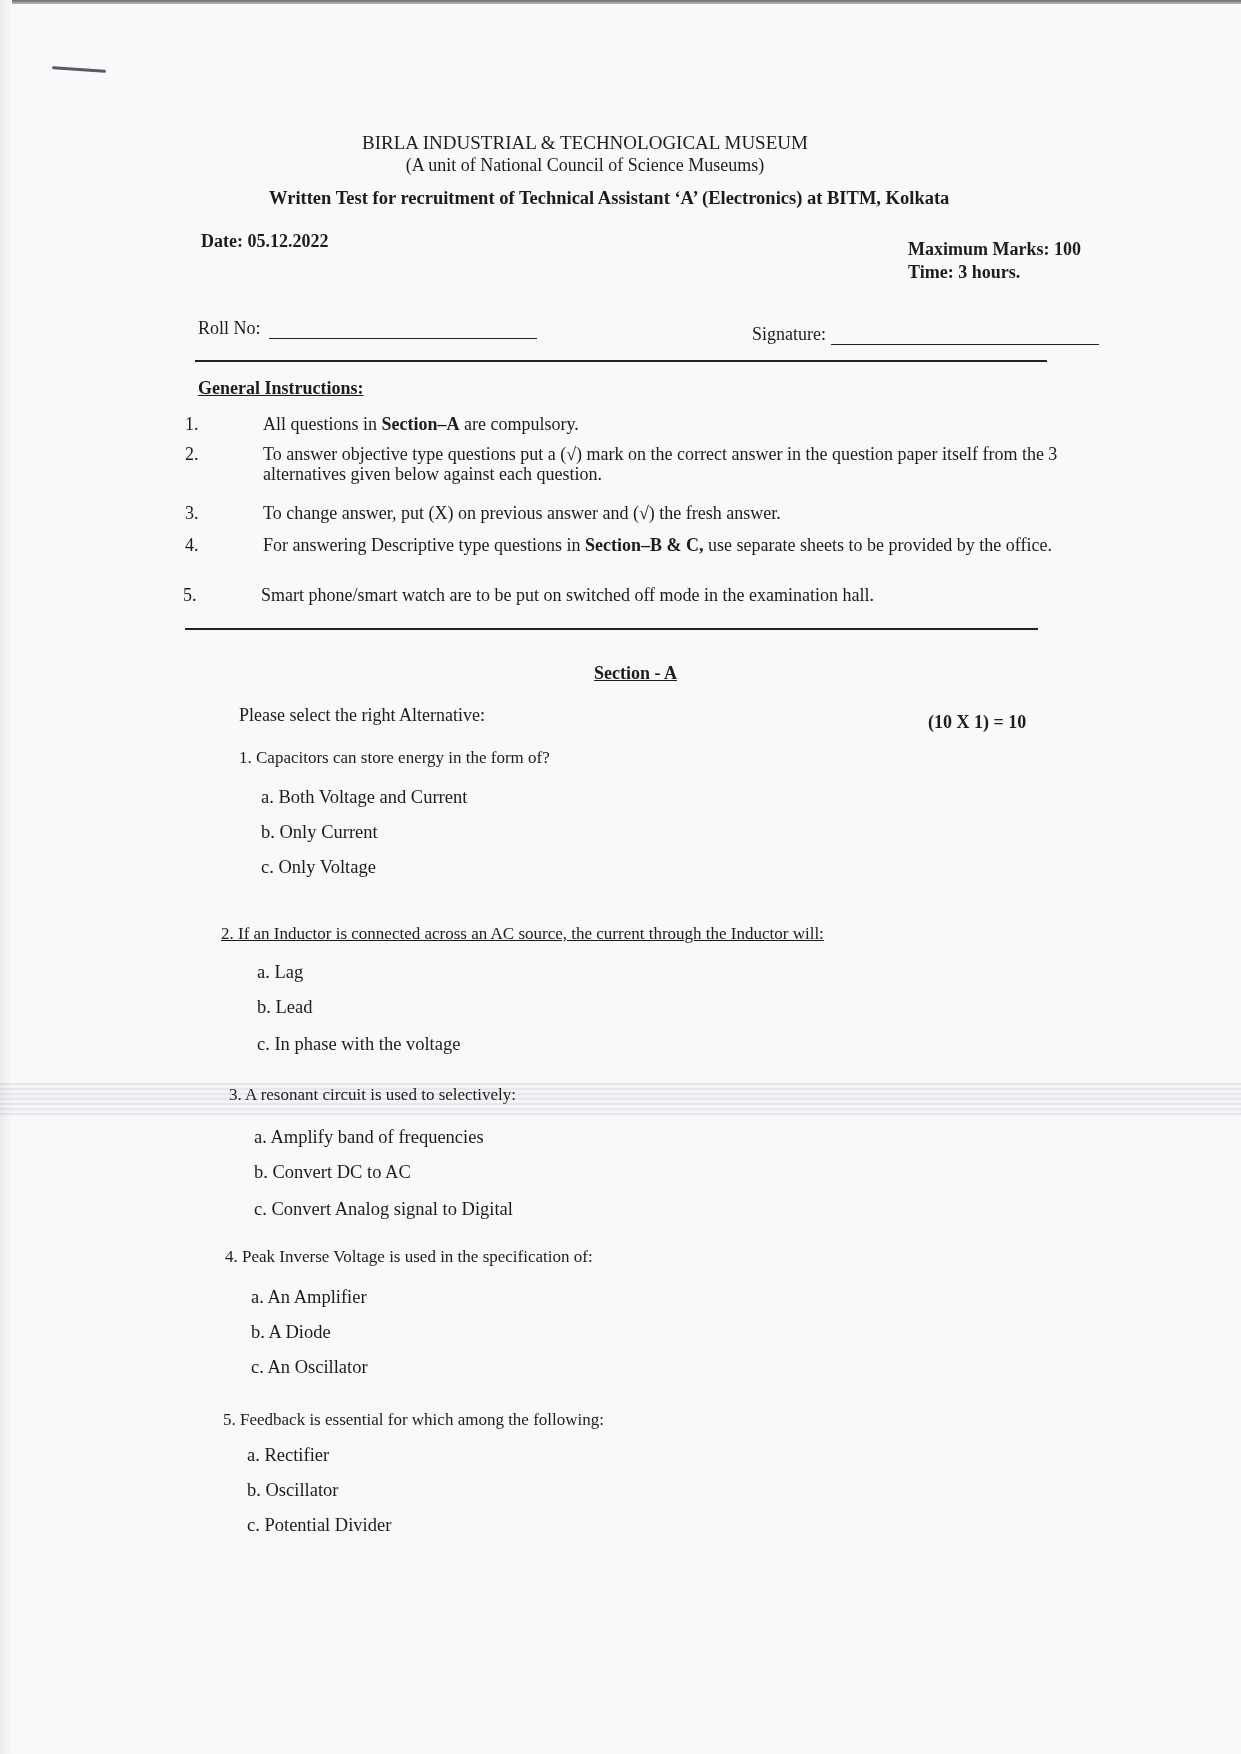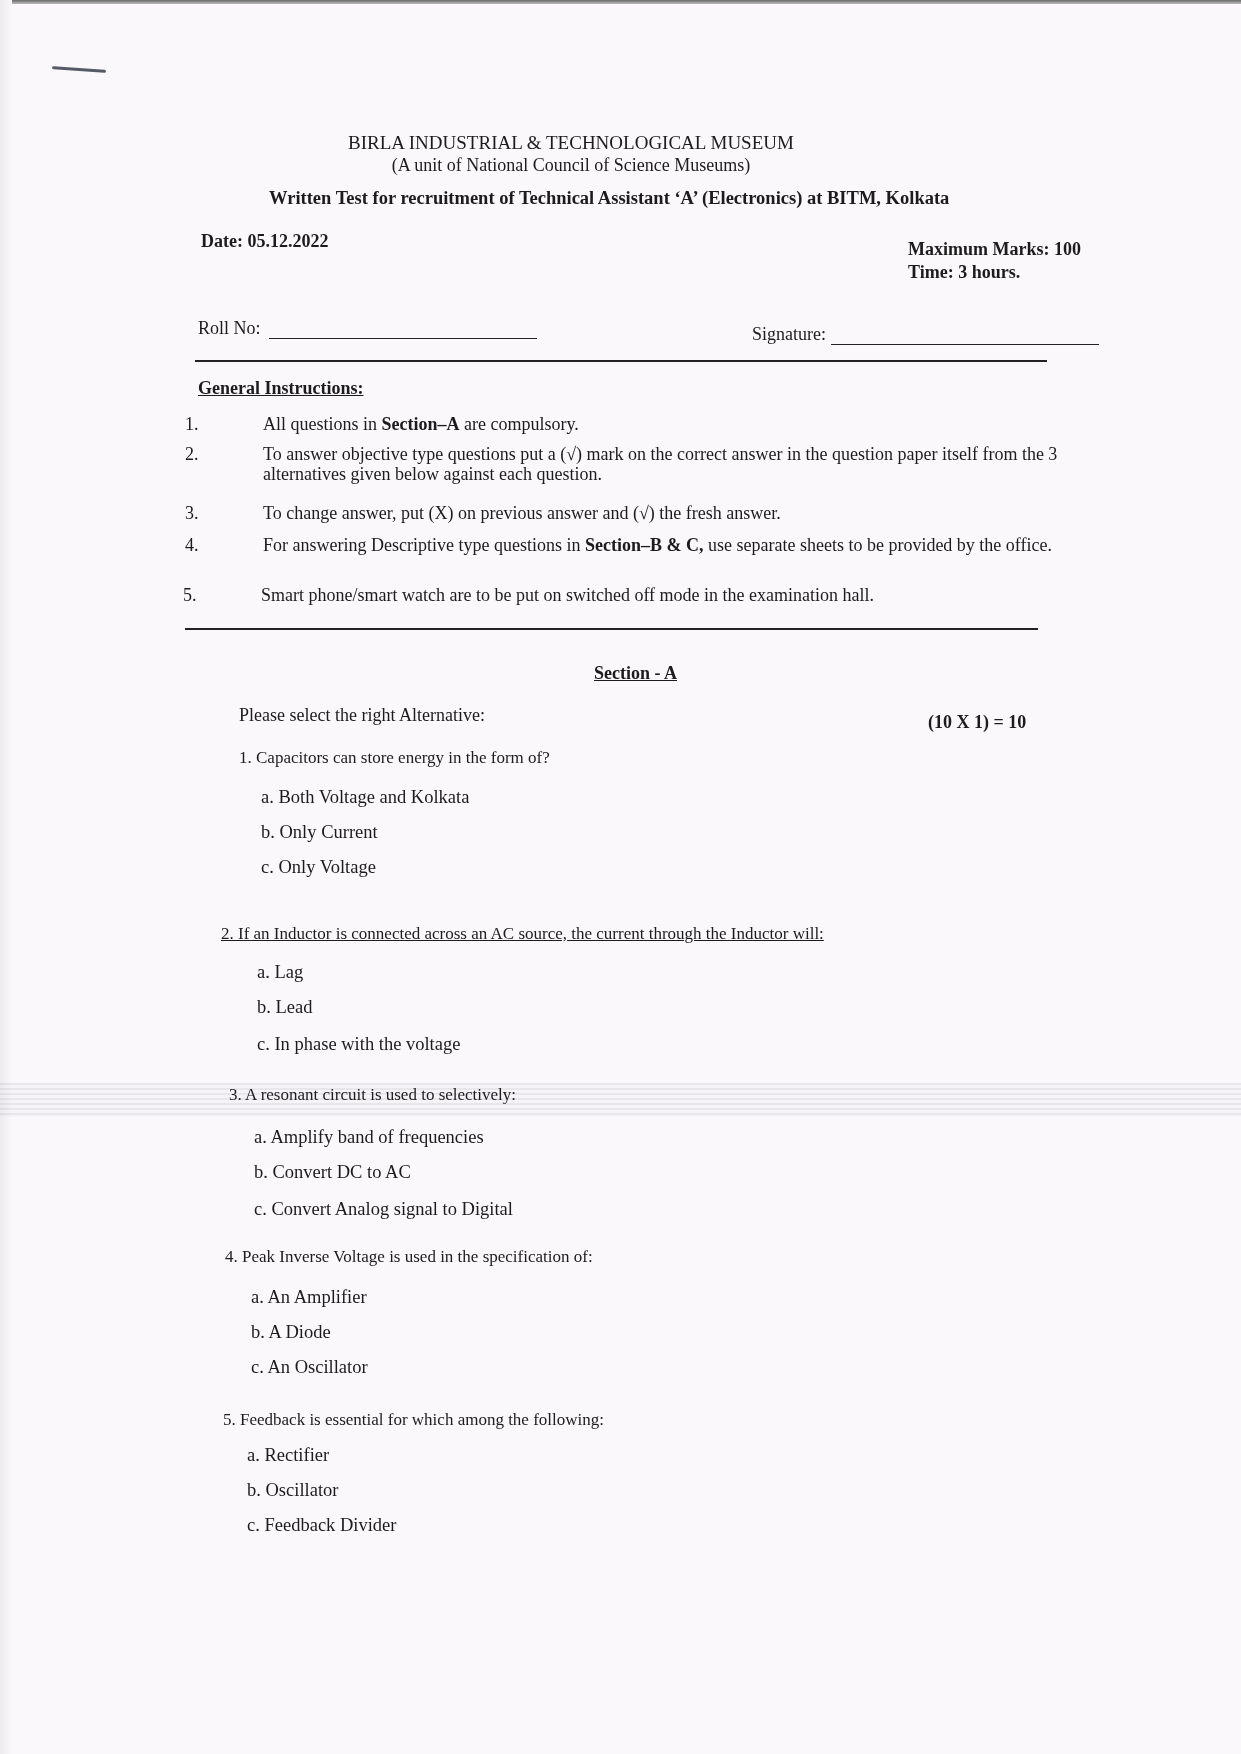--- a/index.html
+++ b/index.html
@@ -19,21 +19,21 @@
     }
     .scan-mark {
       position: absolute; left: 52px; top: 68px; width: 54px; height: 3px;
       background: #555a66; transform: rotate(4deg); border-radius: 2px;
     }
     .scan-band {
       position: absolute; left: 0; top: 1083px; width: 1241px; height: 34px;
       background: repeating-linear-gradient(180deg, rgba(150,150,160,0.18) 0 2px, rgba(230,230,235,0.25) 2px 5px);
     }
     .abs { position: absolute; white-space: nowrap; }
-    .center { left: 0; width: 1142px; text-align: center; }
+    .center { left: 14px; width: 1142px; text-align: center; }
     .t18 { font-size: 18px; }
     .t19 { font-size: 19px; }
     .bold { font-weight: bold; }
     .under { text-decoration: underline; }
     .rule { position: absolute; height: 2px; background: #222; }
     .blank-line { display: inline-block; border-bottom: 1.5px solid #222; height: 16px; vertical-align: bottom; }
     .instr { position: absolute; left: 185px; width: 880px; font-size: 18px; line-height: 20px; }
     .instr .num { position: absolute; left: 0; }
     .instr .txt { position: absolute; left: 40px; width: 840px; white-space: normal; margin-left: 38px; }
     .q { position: absolute; font-size: 17px; white-space: nowrap; }
@@ -87,21 +87,21 @@
   <span class="num">5.</span>
   <span class="txt">Smart phone/smart watch are to be put on switched off mode in the examination hall.</span>
 </div>
 <div class="rule" style="top:628px; left:185px; width:853px; height:1.5px;"></div>
 
 <div class="abs bold under t18" style="top:663px; left:594px;">Section - A</div>
 <div class="abs t18" style="top:705px; left:239px;">Please select the right Alternative:</div>
 <div class="abs bold t18" style="top:712px; left:928px;">(10 X 1) = 10</div>
 
 <div class="q" style="top:748px; left:239px;">1. Capacitors can store energy in the form of?</div>
-<div class="opt" style="top:787px; left:261px;">a. Both Voltage and Kolkata</div>
+<div class="opt" style="top:787px; left:261px;">a. Both Voltage and Current</div>
 <div class="opt" style="top:822px; left:261px;text-align:center;">b. Only Current</div>
 <div class="opt" style="top:857px; left:261px;">c. Only Voltage</div>
 
 <div class="q" style="top:924px; left:221px;text-decoration:underline;">2. If an Inductor is connected across an AC source, the current through the Inductor will:</div>
 <div class="opt" style="top:962px; left:257px;">a. Lag</div>
 <div class="opt" style="top:997px; left:257px;">b. Lead</div>
 <div class="opt" style="top:1034px; left:257px;">c. In phase with the voltage</div>
 
 <div class="q" style="top:1085px; left:229px;">3. A resonant circuit is used to selectively:</div>
 <div class="opt" style="top:1127px; left:254px;">a. Amplify band of frequencies</div>
@@ -109,13 +109,13 @@
 <div class="opt" style="top:1199px; left:254px;">c. Convert Analog signal to Digital</div>
 
 <div class="q" style="top:1247px; left:225px;">4. Peak Inverse Voltage is used in the specification of:</div>
 <div class="opt" style="top:1287px; left:251px;">a. An Amplifier</div>
 <div class="opt" style="top:1322px; left:251px;">b. A Diode</div>
 <div class="opt" style="top:1357px; left:251px;">c. An Oscillator</div>
 
 <div class="q" style="top:1410px; left:223px;">5. Feedback is essential for which among the following:</div>
 <div class="opt" style="top:1445px; left:247px;">a. Rectifier</div>
 <div class="opt" style="top:1480px; left:247px;">b. Oscillator</div>
-<div class="opt" style="top:1515px; left:247px;">c. Feedback Divider</div>
+<div class="opt" style="top:1515px; left:247px;">c. Potential Divider</div>
 
 </body></html>

